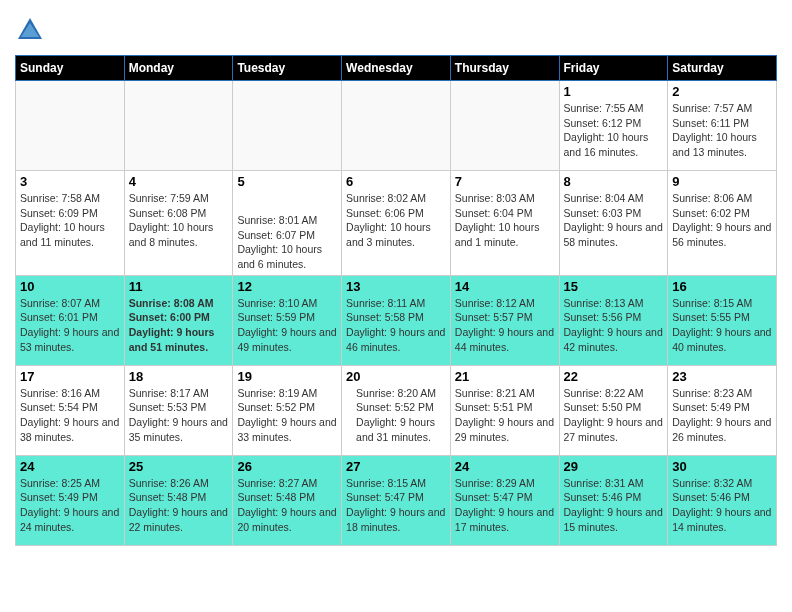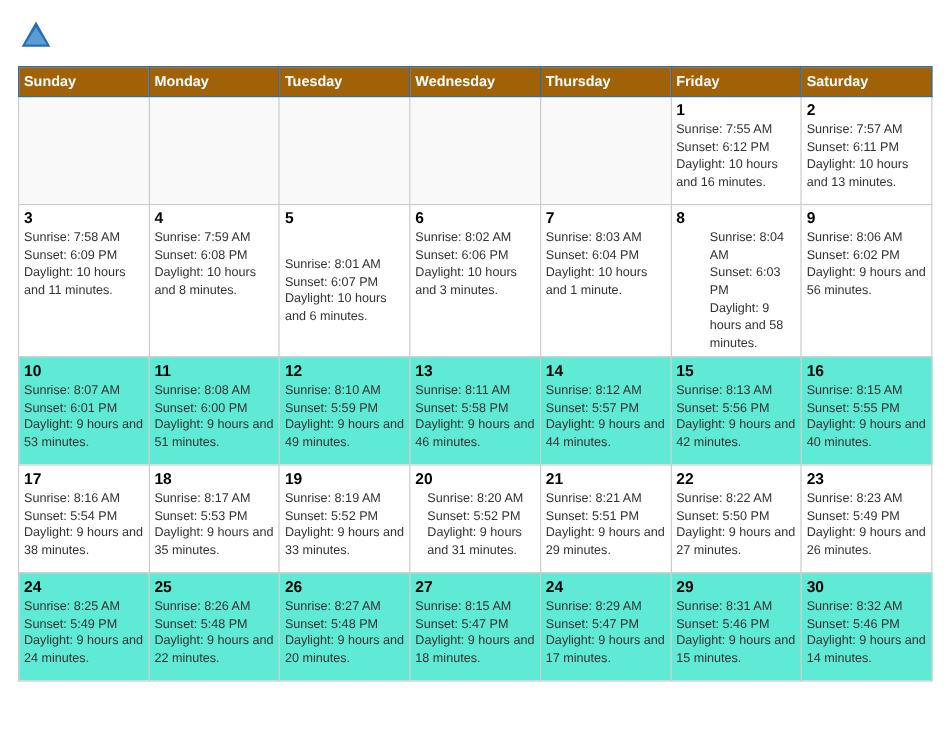--- a/index.html
+++ b/index.html
@@ -8,21 +8,21 @@
     .header { display: flex; justify-content: space-between; align-items: flex-start; margin-bottom: 10px; }
     .logo { display: flex; align-items: center; }
     .logo-text { display: flex; flex-direction: column; line-height: 1.1; }
     .logo-general { font-size: 18px; font-weight: bold; color: #333; }
     .logo-blue { font-size: 18px; font-weight: bold; color: #2a6db5; }
     .logo-icon { width: 30px; height: 30px; margin-right: 5px; }
     .title-block { text-align: right; }
     .month-title { font-size: 36px; font-weight: normal; color: #333; }
     .location { font-size: 16px; color: #555; }
     table { width: 100%; border-collapse: collapse; font-size: 11px; }
-    th { background: #a16207; color: #fff; padding: 5px 4px; text-align: left; font-size: 12px; border: 1px solid #2a6db5; }
+    th { background: #000000; color: #fff; padding: 5px 4px; text-align: left; font-size: 12px; border: 1px solid #2a6db5; }
     td { border: 1px solid #ccc; padding: 3px 4px; vertical-align: top; width: 14.28%; min-height: 80px; height: 90px; background: #fff; }
     td.empty { background: #f9f9f9; }
     td.alt-row { background: #5eead4; }
     .day-num { font-weight: bold; font-size: 13px; display: block; margin-bottom: 2px; }
     .day-info { font-size: 10.5px; color: #333; line-height: 1.4; }
   </style>
 </head>
 <body>
 
 <div class="container">
@@ -101,41 +101,41 @@
 Daylight: 10 hours and 3 minutes.</div>
           </td>
           <td>
             <span class="day-num">7</span>
             <div class="day-info" style="white-space: pre-line;">Sunrise: 8:03 AM
 Sunset: 6:04 PM
 Daylight: 10 hours and 1 minute.</div>
           </td>
           <td>
             <span class="day-num">8</span>
-            <div class="day-info" style="white-space: pre-line; margin-left: 28px;">Sunrise: 8:04 AM
+            <div class="day-info" style="white-space: pre-line;">Sunrise: 8:04 AM
 Sunset: 6:03 PM
 Daylight: 9 hours and 58 minutes.</div>
           </td>
           <td>
             <span class="day-num">9</span>
             <div class="day-info" style="white-space: pre-line;">Sunrise: 8:06 AM
 Sunset: 6:02 PM
 Daylight: 9 hours and 56 minutes.</div>
           </td>
         </tr>
         <tr>
           <td class="alt-row">
             <span class="day-num">10</span>
             <div class="day-info" style="white-space: pre-line;">Sunrise: 8:07 AM
 Sunset: 6:01 PM
 Daylight: 9 hours and 53 minutes.</div>
           </td>
           <td class="alt-row">
             <span class="day-num">11</span>
-            <div class="day-info" style="white-space: pre-line;">Sunrise: 8:08 AM
+            <div class="day-info" style="white-space: pre-line; font-weight: bold;">Sunrise: 8:08 AM
 Sunset: 6:00 PM
 Daylight: 9 hours and 51 minutes.</div>
           </td>
           <td class="alt-row">
             <span class="day-num">12</span>
             <div class="day-info" style="white-space: pre-line;">Sunrise: 8:10 AM
 Sunset: 5:59 PM
 Daylight: 9 hours and 49 minutes.</div>
           </td>
           <td class="alt-row">

